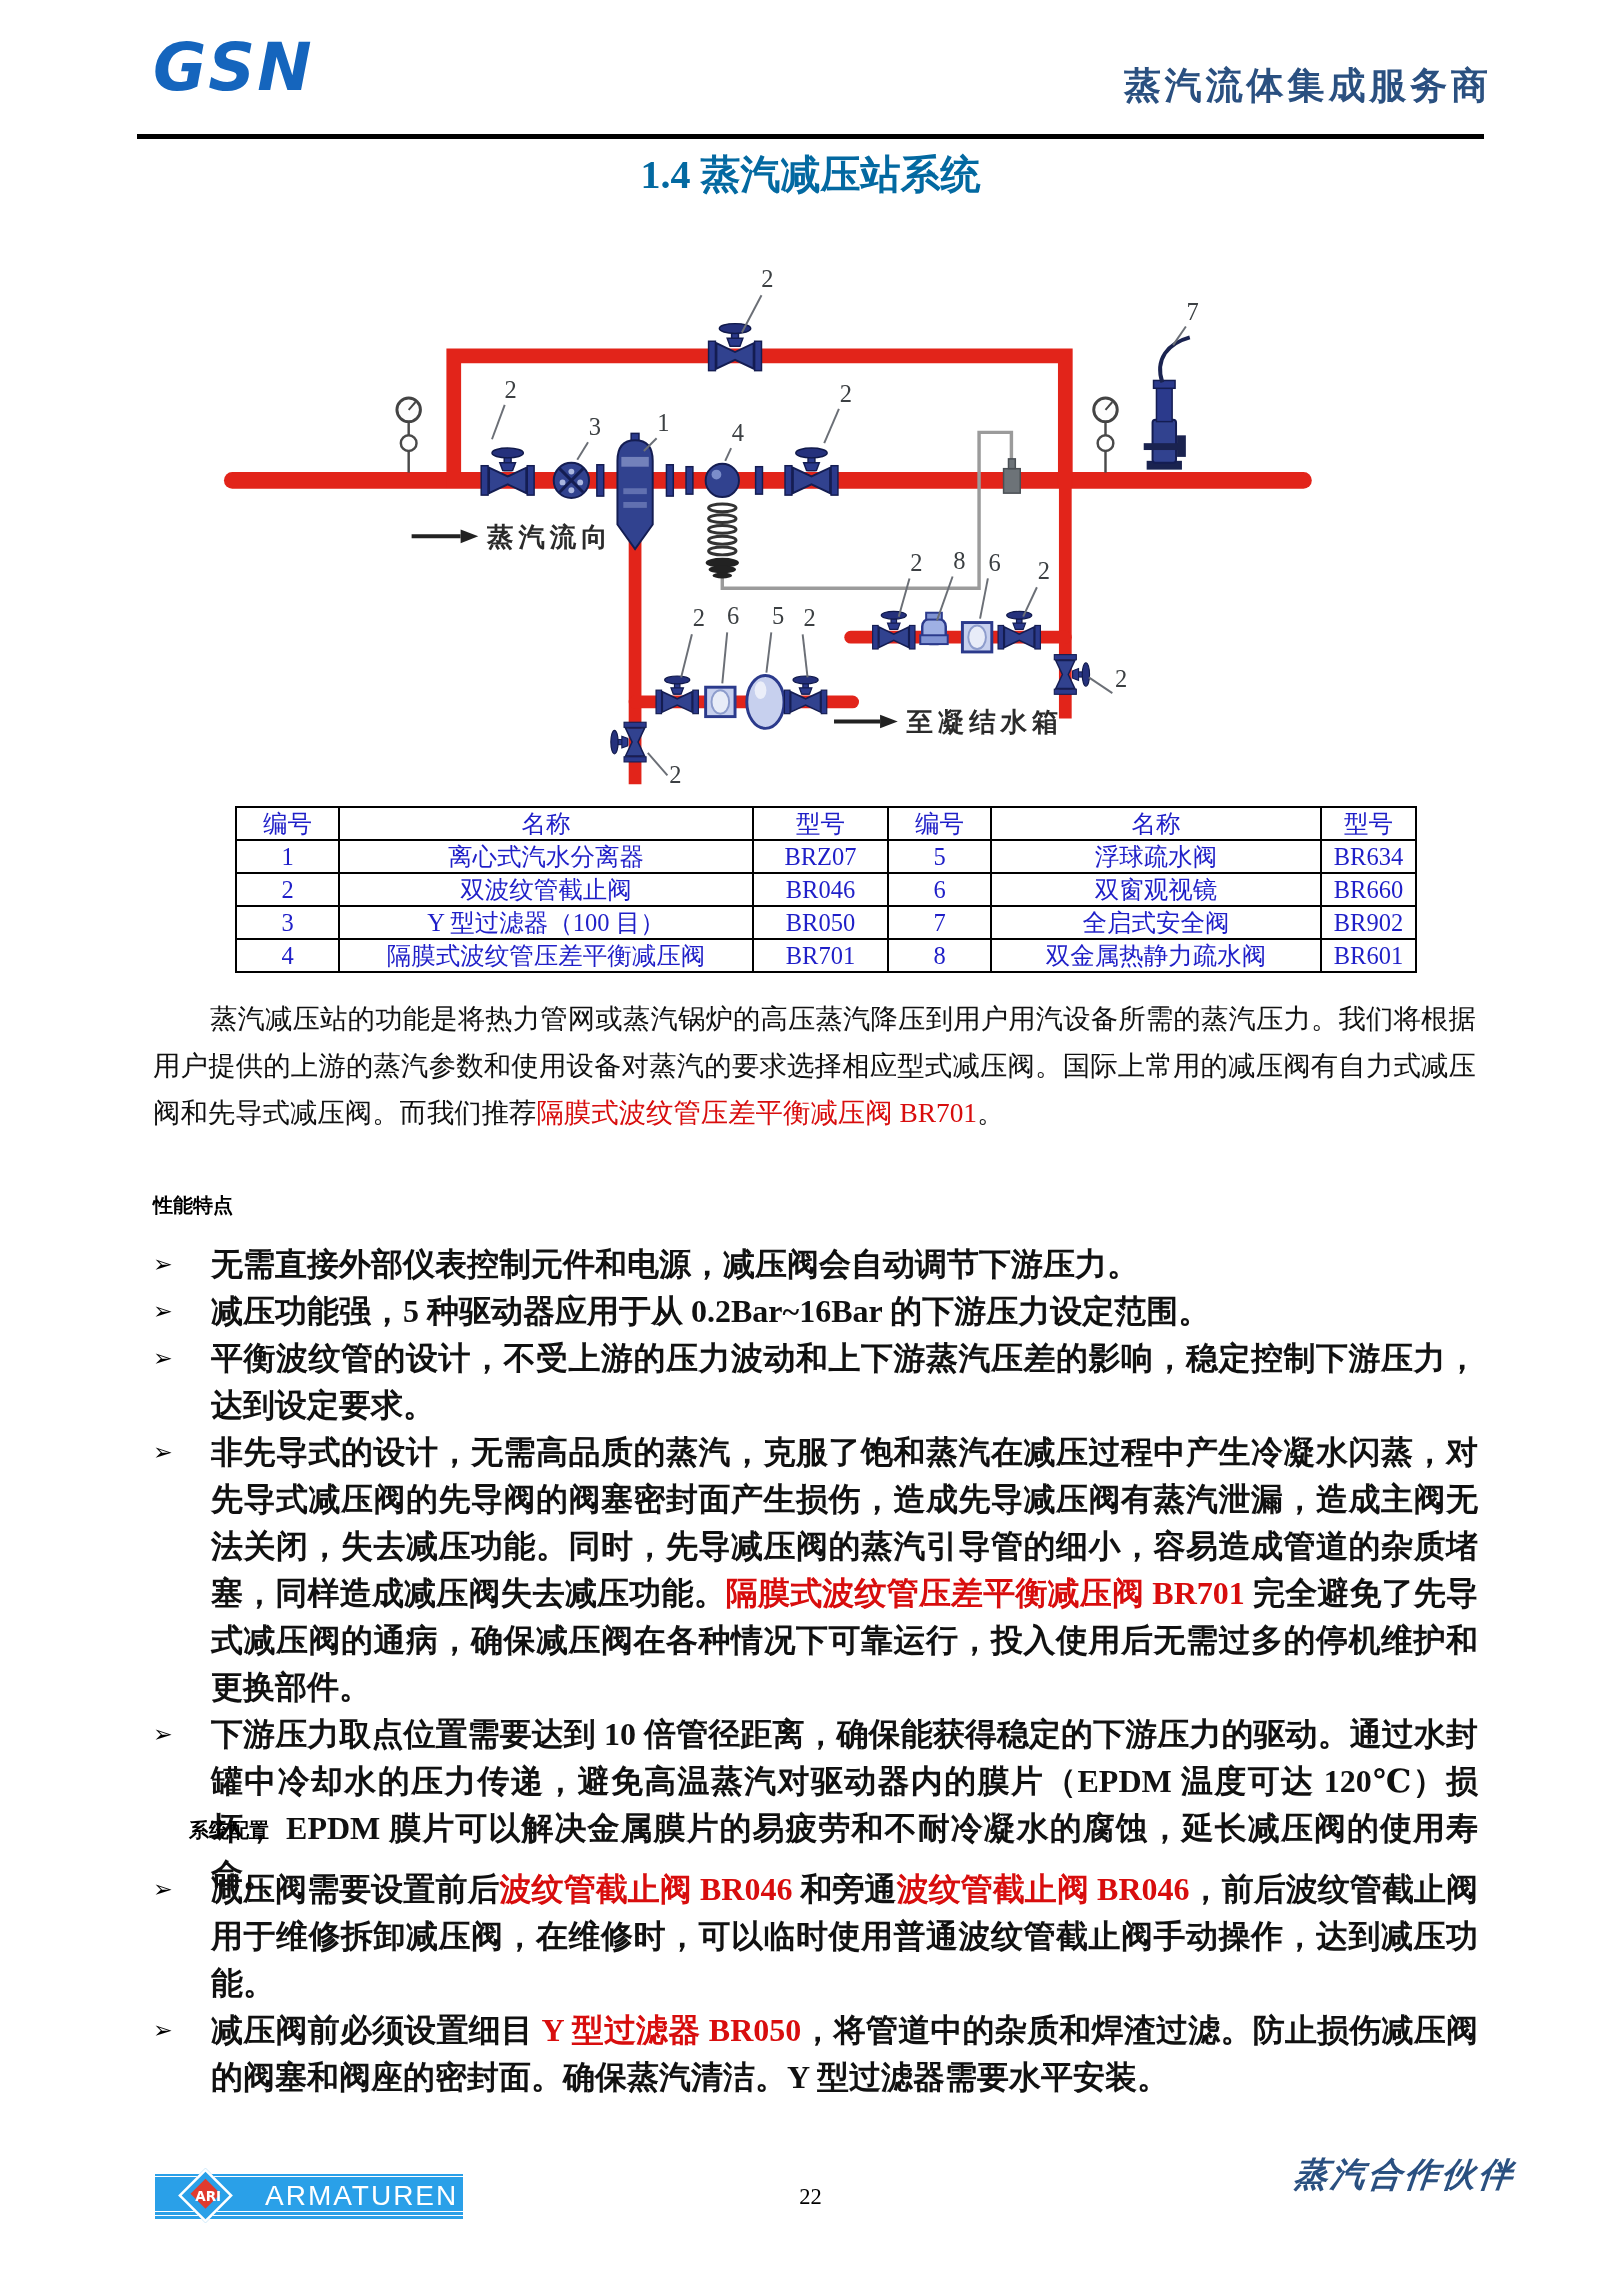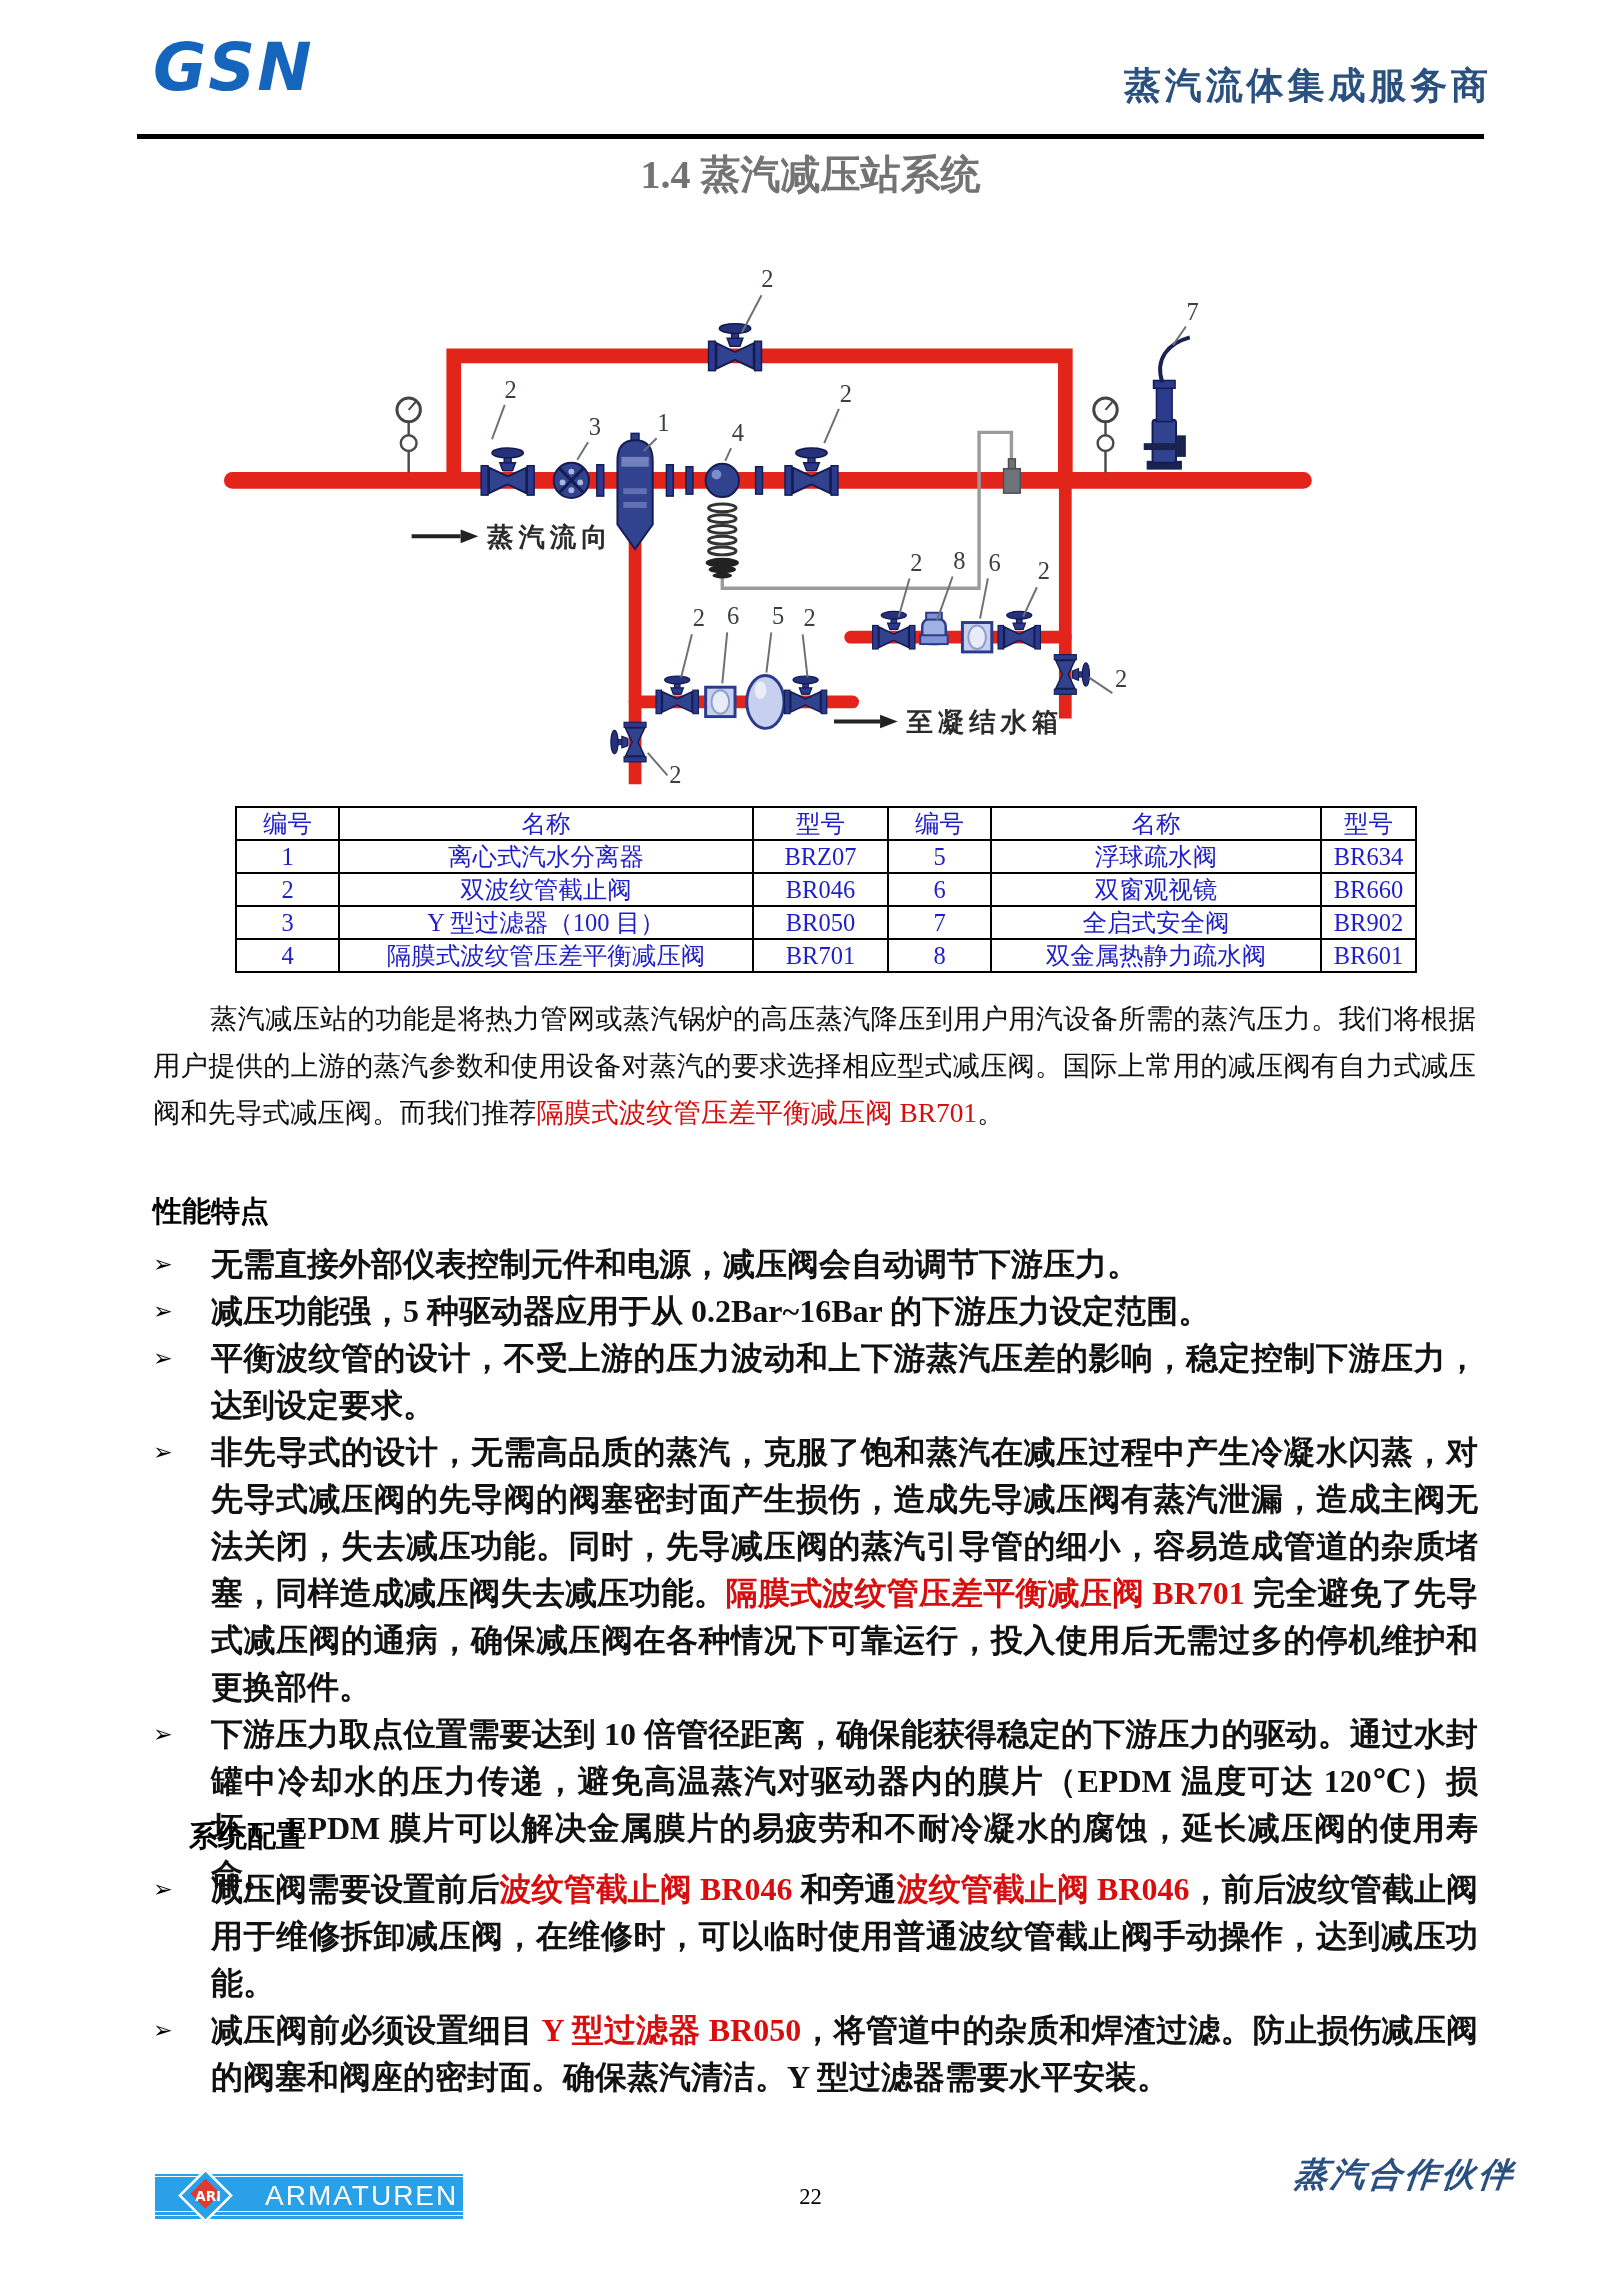--- a/index.html
+++ b/index.html
@@ -5,21 +5,21 @@
   html,body{margin:0;padding:0;}
   body{width:1621px;height:2293px;position:relative;background:#ffffff;overflow:hidden;
        font-family:"Liberation Serif","DejaVu Serif",serif;color:#111;}
   
   .header-logo{position:absolute;left:153px;top:35px;font-family:"DejaVu Sans",sans-serif;
        font-weight:bold;font-style:italic;font-size:65px;line-height:65px;color:#1565bd;letter-spacing:2px;}
   .header-slogan{position:absolute;right:129px;top:61px;font-size:37px;font-weight:bold;
        color:#2a5080;letter-spacing:3.9px;margin-left:20px;}
   .header-rule{position:absolute;left:137px;top:134px;width:1347px;height:4.9px;background:#000;}
   .page-title{position:absolute;left:0;top:147px;width:100%;text-align:center;
-       font-size:40px;font-weight:bold;color:#737373;}
+       font-size:40px;font-weight:bold;color:#0369a1;}
   
   .diagram{position:absolute;left:0;top:243px;width:1621px;height:565px;}
   .pipe{stroke:#e2241a;fill:none;}
   .gray{stroke:#9b9b9b;stroke-width:3.5;fill:none;}
   .nv{fill:#2b3a8c;stroke:#141d52;stroke-width:1.5;}
   .nvb{fill:#31428f;stroke:#141d52;stroke-width:2;}
   .nvw{fill:#25317c;stroke:#10194a;stroke-width:1.5;}
   .lt{fill:#c7d0ee;stroke:#2b3a8c;stroke-width:3;}
   .lt2{fill:#e8ecf8;stroke:#8d9ccc;stroke-width:2;}
   .co{font-size:25px;fill:#3c4043;font-family:"Liberation Serif",serif;}
@@ -28,21 +28,21 @@
   .gau{stroke:#4a4a4a;stroke-width:2.5;fill:none;}
   
   .table-wrap{position:absolute;left:235px;top:806px;border-radius:28px;}
   table{border-collapse:collapse;table-layout:fixed;width:1180px;}
   th,td{border:2px solid #000;color:#1f1fc8;font-size:24.5px;font-weight:normal;
        text-align:center;padding:0;height:31px;line-height:31px;white-space:nowrap;overflow:hidden;}
   
   .body-text{position:absolute;left:153px;width:1323px;font-size:27.4px;line-height:47px;
        color:#111;text-align:justify;}
   .intro{top:996px;text-indent:57px;}
-  .sec-h{position:absolute;left:153px;font-size:29px;font-weight:bold;color:#000;}
+  .sec-h{position:absolute;left:153px;font-size:20px;font-weight:bold;color:#000;}
   .sec-h-1{top:1192px;}
   .sec-h-2{top:1817px;margin-left:36px;}
   .bullets{position:absolute;left:153px;width:1325px;}
   .bullets-1{top:1241px;}
   .bullets-2{top:1866px;}
   .bullet{display:flex;align-items:flex-start;}
   .bullet .mk{flex:0 0 58px;width:58px;font-size:23.5px;line-height:47px;color:#000;
        font-family:"DejaVu Sans",sans-serif;}
   .bullet .bt{flex:1;font-size:32px;line-height:47px;text-align:justify;color:#111;font-weight:bold;}
   .red{color:#d80d0d;}

